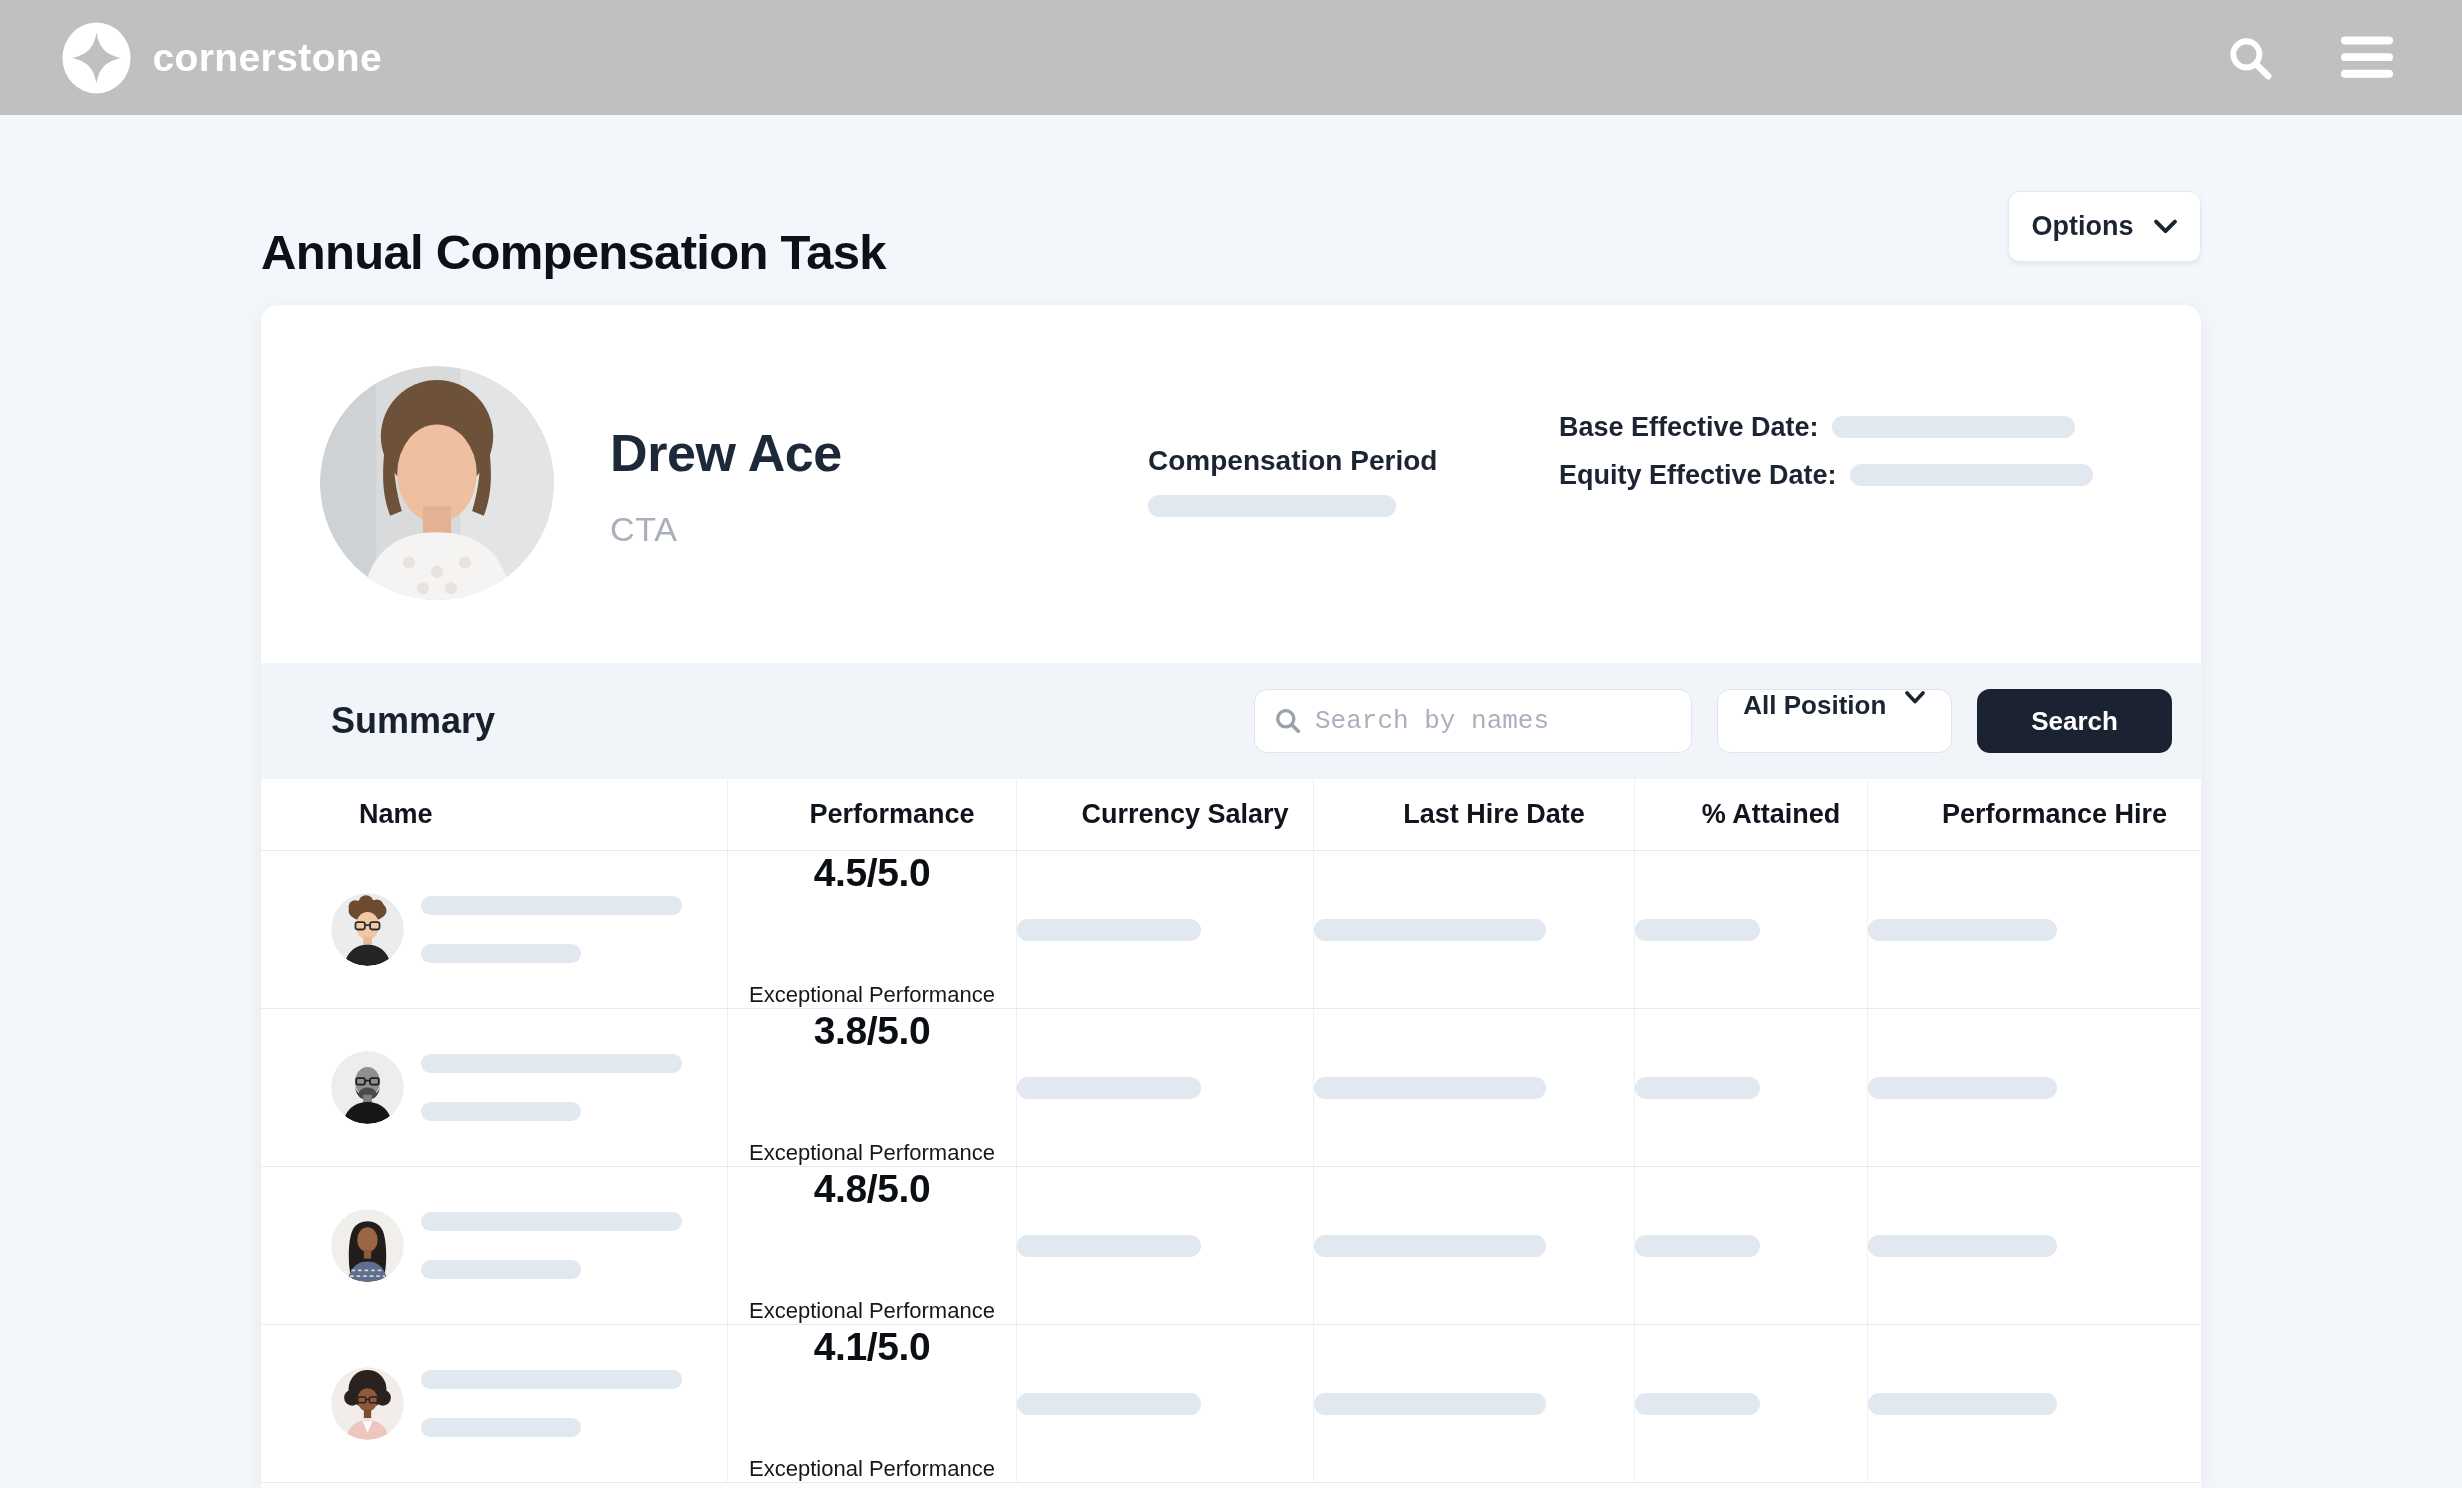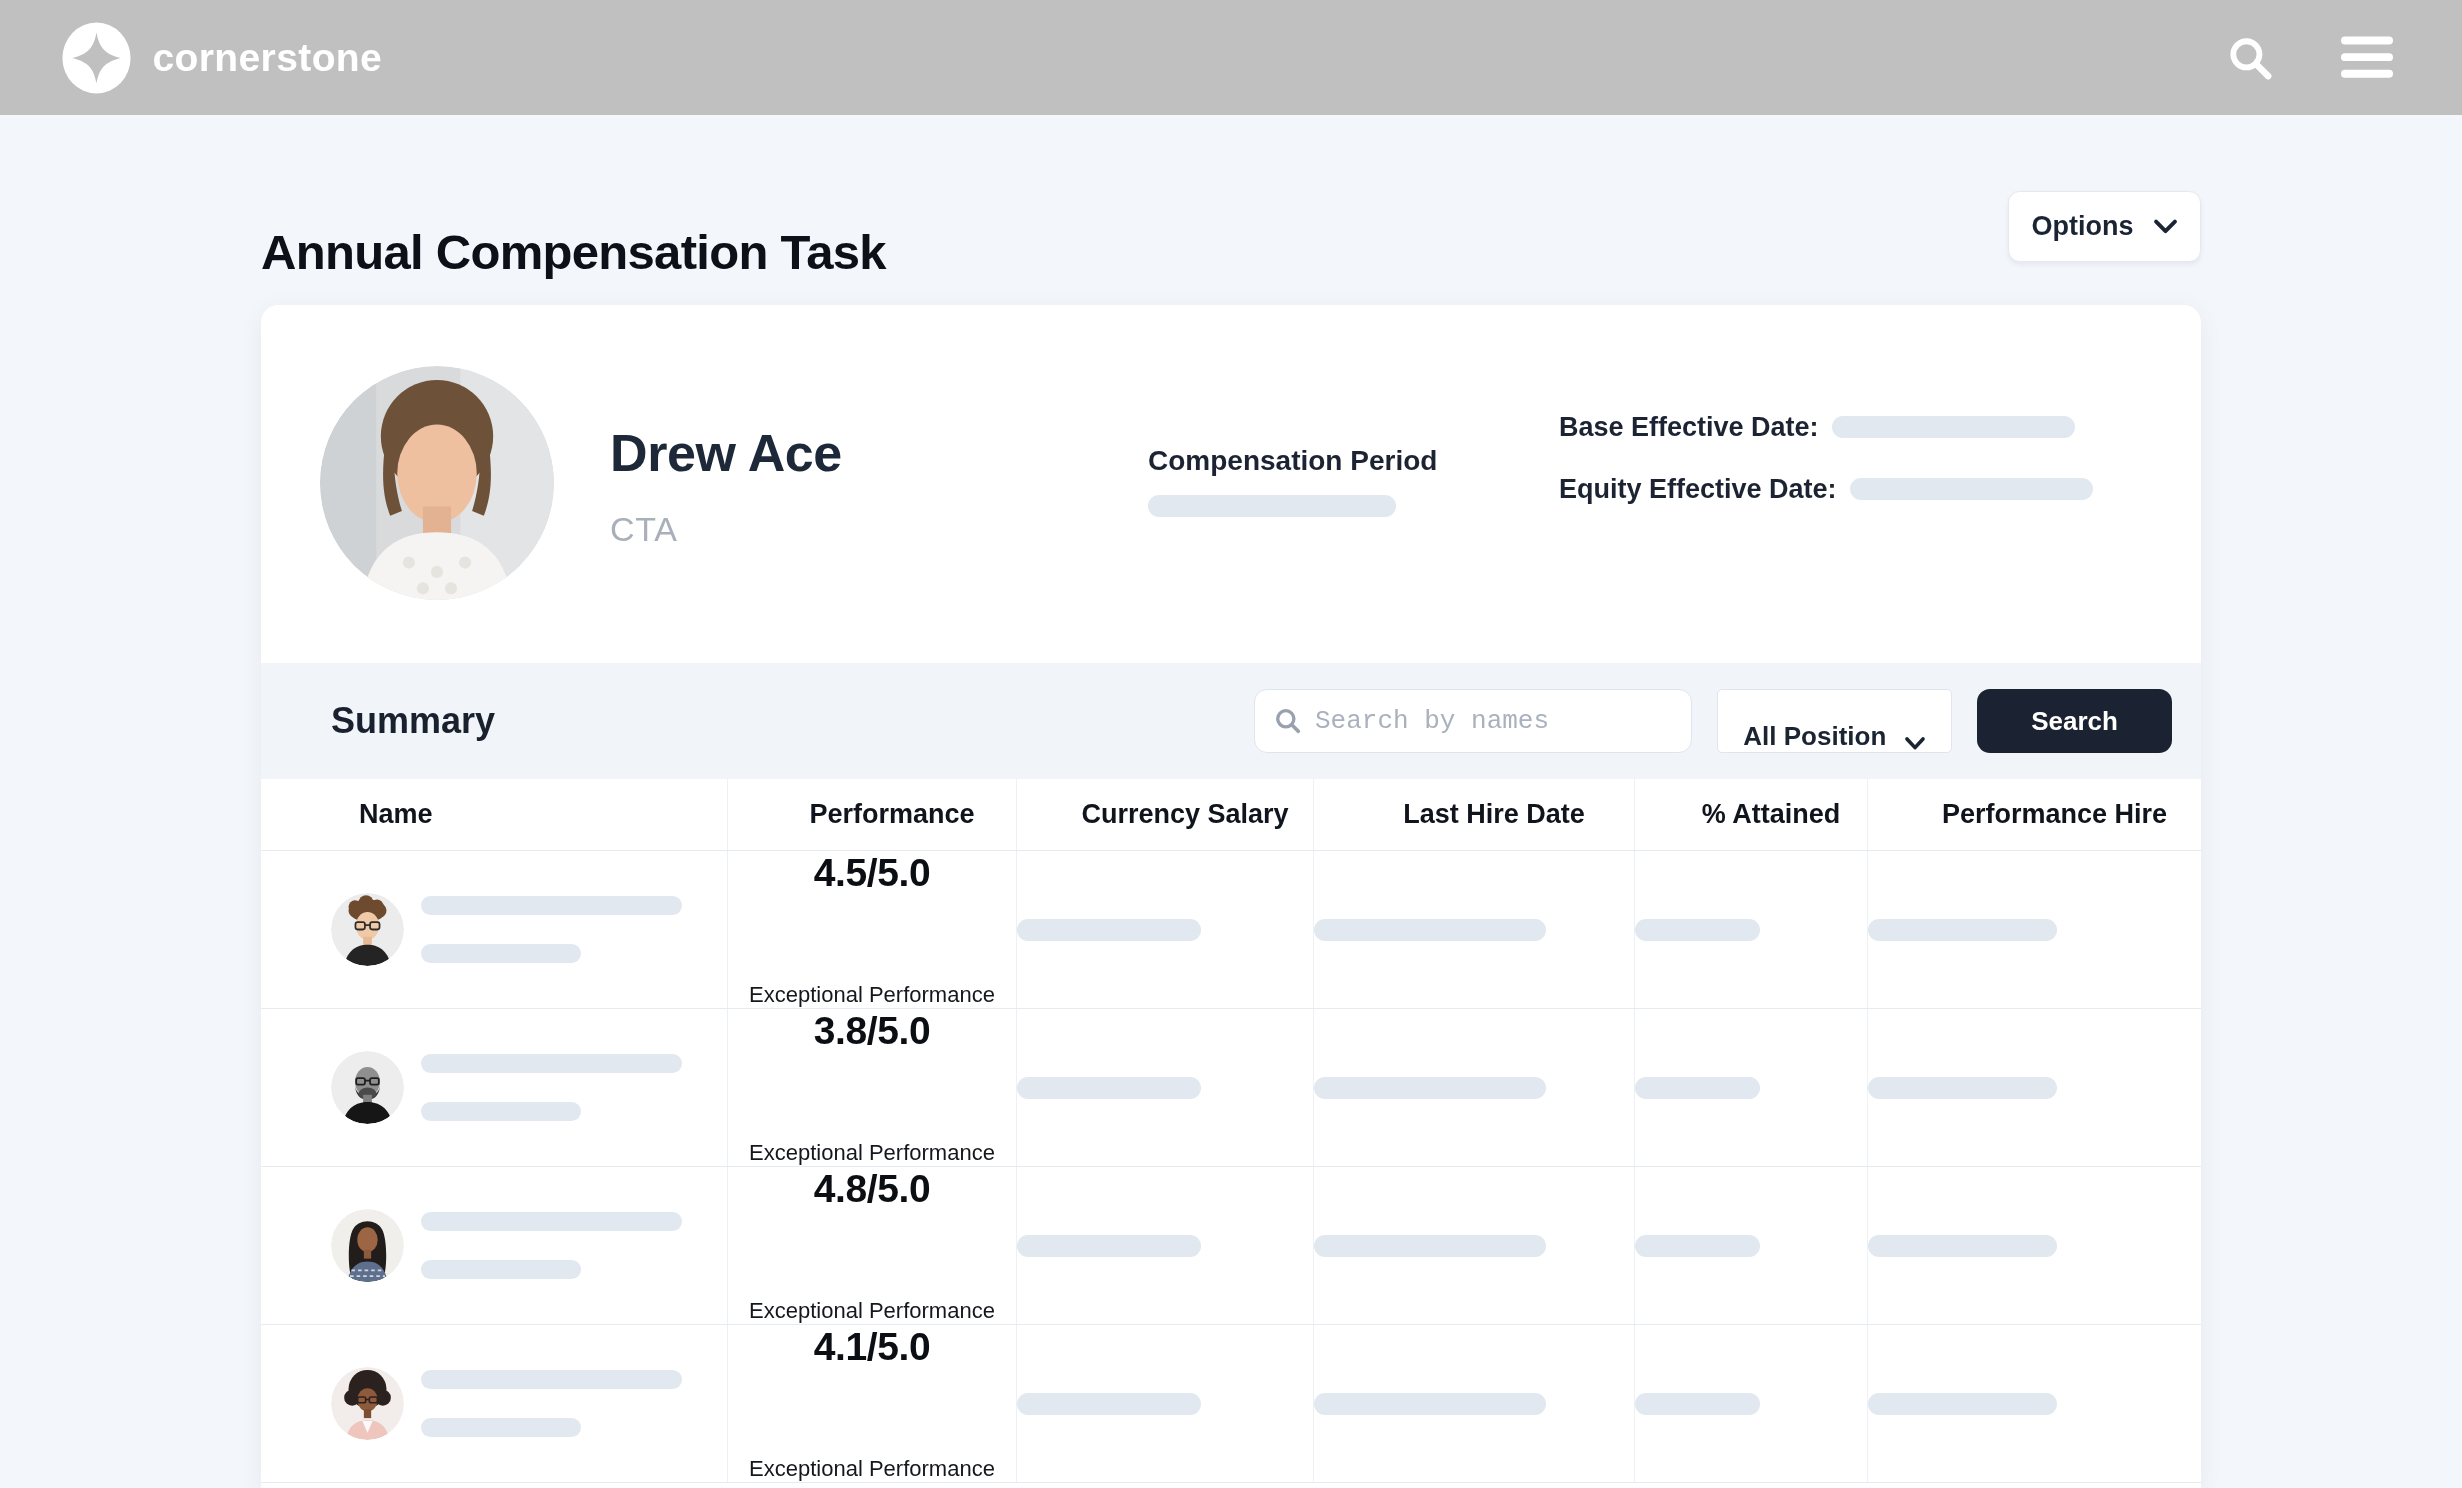--- a/index.html
+++ b/index.html
@@ -27,36 +27,36 @@
     box-shadow:0 5.8px 25px rgba(21,36,60,.06); position:relative; overflow:hidden; }
 
   
   .profile { position:relative; height:358px; }
   .avatar-lg { position:absolute; left:59px; top:61px; width:234px; height:234px; border-radius:50%; overflow:hidden; }
   .avatar-lg svg, .avatar-sm svg { width:100%; height:100%; display:block; }
   .profile-name { position:absolute; left:349px; top:118px; font-size:52px; font-weight:700; color:#1d2838; letter-spacing:-0.4px; }
   .profile-role { position:absolute; left:349px; top:205px; font-size:34px; font-weight:400; color:#a9b0ba; letter-spacing:0.7px; }
   .comp-period { position:absolute; left:887px; top:140px; font-size:28px; font-weight:600; color:#1c2433; }
   .comp-period-bar { position:absolute; left:887px; top:190px; width:248px; height:22px; border-radius:11px; background:#e2e8f0; }
-  .dates { position:absolute; left:1298px; top:106px; display:flex; flex-direction:column; gap:30px; }
+  .dates { position:absolute; left:1298px; top:106px; display:flex; flex-direction:column; gap:16px; }
   .date-row { display:flex; align-items:center; height:32px; }
   .date-label { font-size:27px; font-weight:600; color:#1c2433; }
   .date-bar { width:243px; height:22px; border-radius:11px; background:#e2e8f0; margin-left:13px; }
 
   
   .summary-bar { height:116px; background:#f1f5f9; display:flex; align-items:center; padding:0 29px 0 70px; }
   .summary-title { font-size:36px; font-weight:700; color:#19202e; }
   .summary-tools { margin-left:auto; display:flex; align-items:center; gap:25px; }
   .search-box { width:438px; height:64px; background:#ffffff; border:1.5px solid #dfe5ee; border-radius:13px;
     display:flex; align-items:center; padding:0 19px; gap:13px; }
   .search-box input { border:none; outline:none; flex:1; font-size:26px; color:#0f766e; background:transparent;
     font-family:Liberation Mono, monospace; }
   .search-box input::placeholder { color:#a9b1bc; }
-  .position-select { width:235px; height:64px; background:#ffffff; border:1.5px solid #dfe5ee; border-radius:5px;
-    display:flex; align-items:flex-end; justify-content:center; gap:17.4px; cursor:pointer; }
+  .position-select { width:235px; height:64px; background:#ffffff; border:1.5px solid #dfe5ee; border-radius:13px;
+    display:flex; align-items:flex-start; justify-content:center; gap:17.4px; cursor:pointer; }
   .position-select span { font-size:26px; font-weight:600; color:#1b2433; }
   .search-btn { width:195px; height:64px; background:#1b2231; border:none; border-radius:13px; color:#ffffff;
     font-size:26px; font-weight:600; cursor:pointer; font-family:"Liberation Sans","DejaVu Sans",sans-serif; }
 
   
   .thead, .trow { display:grid; grid-template-columns:466px 289px 297px 321px 233px 334px; }
   .thead { height:72px; border-bottom:1.5px solid #e6ebf2; }
   .th { display:flex; align-items:center; justify-content:center; font-size:27px; font-weight:700; color:#10141c; border-left:1.5px solid #edf1f6;padding-left:40px; }
   .th:first-child { justify-content:flex-start; padding-left:70px; border-left:none;margin-left:28px; }
   .trow { height:158px; border-bottom:1.5px solid #e6ebf2; }

